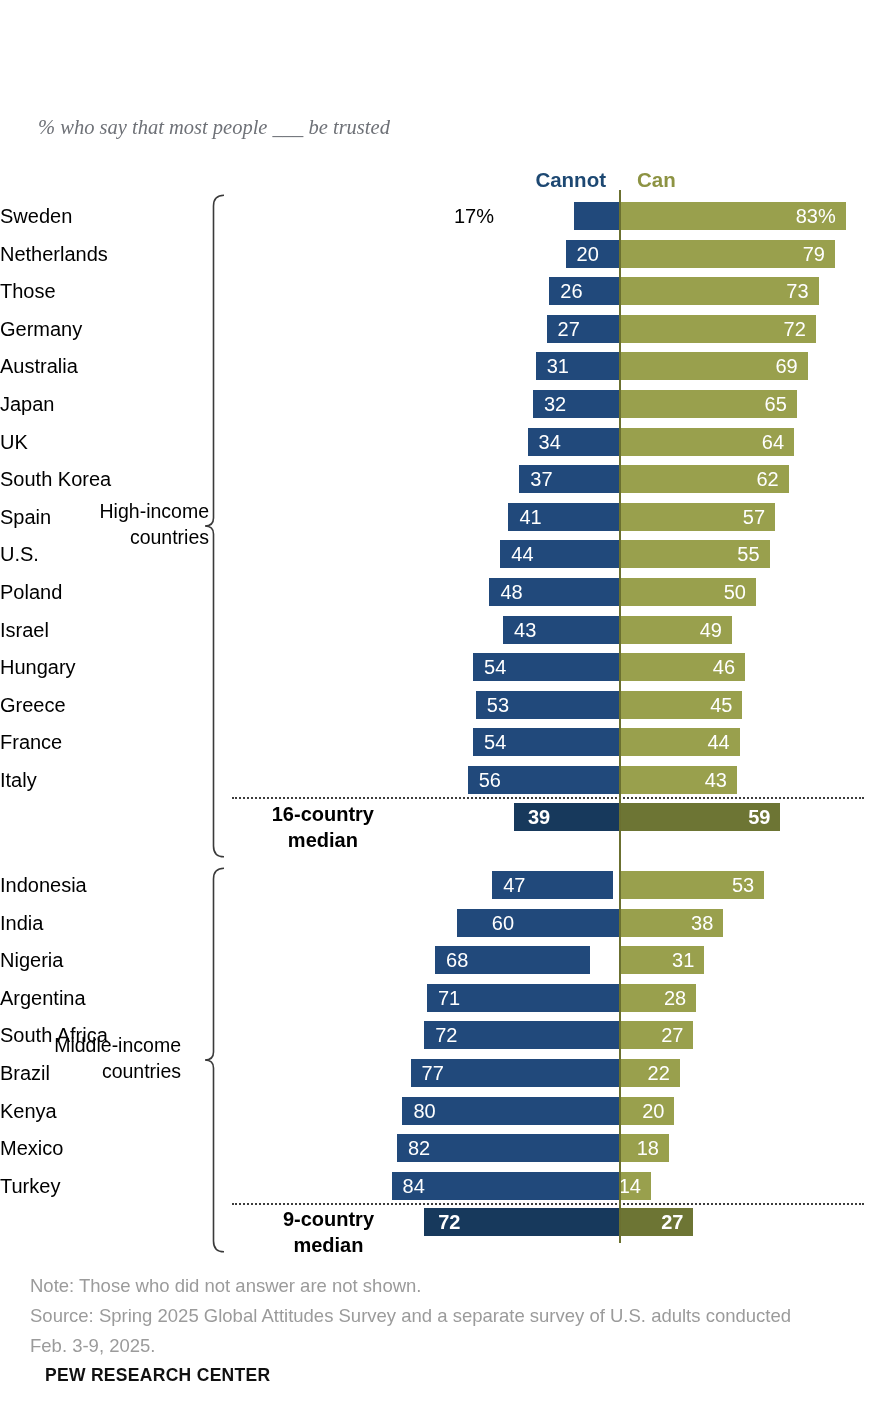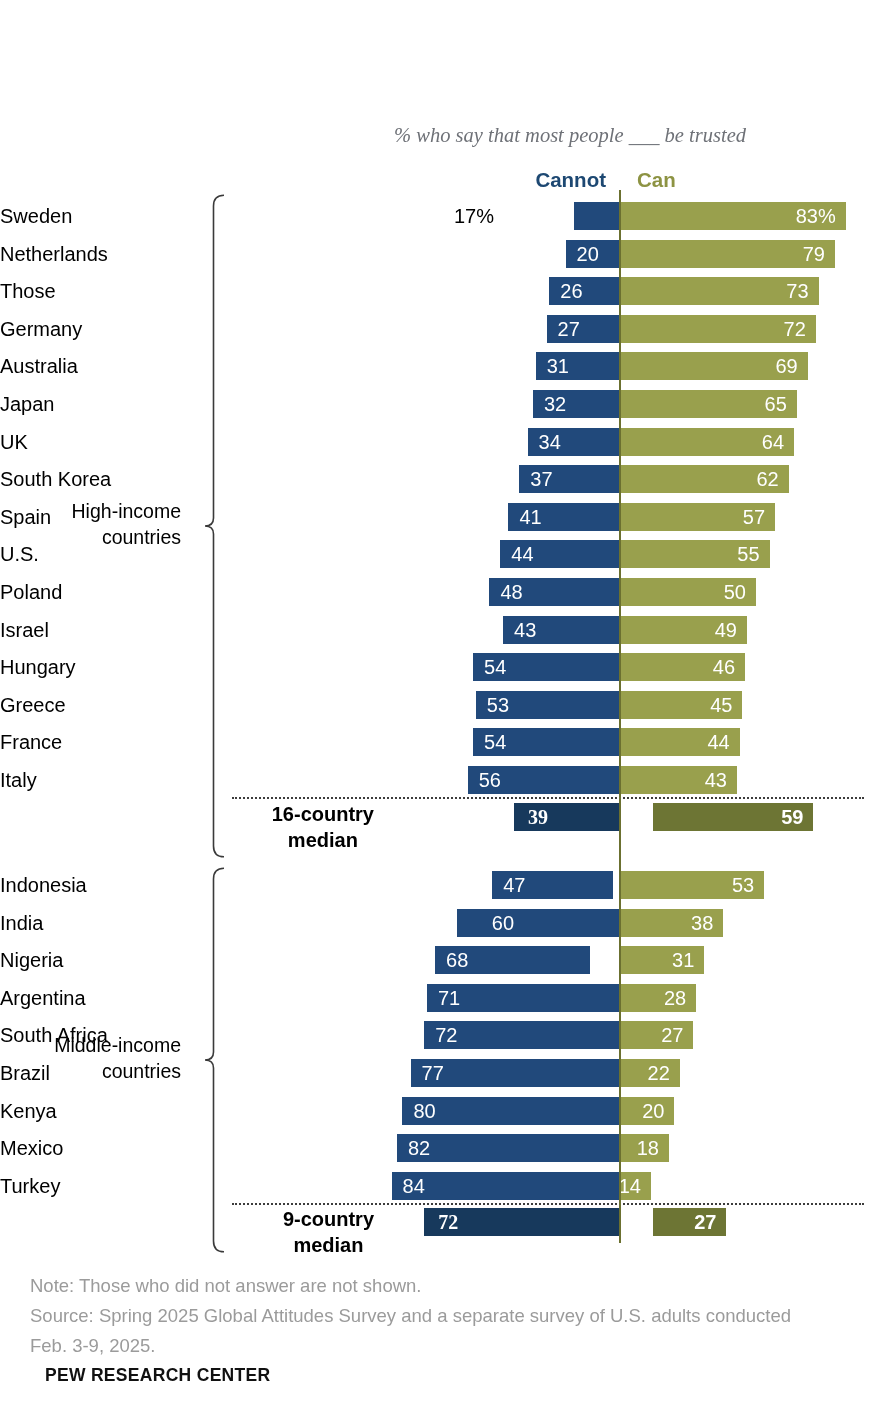--- a/index.html
+++ b/index.html
@@ -6,64 +6,64 @@
   .page{
     position:relative;width:896px;height:1414px;background:#fff;overflow:hidden;
     font-family:"Liberation Sans", sans-serif;color:#000;
   }
   
   #title{
     position:absolute;left:30px;top:20px;width:824px;margin:0;
     font-size:27.5px;line-height:40px;font-weight:700;color:#000;
   }
   #subtitle{
-    position:absolute;left:30px;top:108px;width:700px;margin:16px;
+    position:absolute;left:30px;top:108px;width:700px;margin:8px;
     font-family:"Liberation Serif", serif;font-style:italic;
-    font-size:20.5px;color:#6e7177;text-align:right;
+    font-size:20.5px;color:#6e7177;
   }
   
   .leg{position:absolute;top:168px;font-size:20.5px;font-weight:700;}
   #legend-cannot{left:430px;width:176px;text-align:right;color:var(--legend-cannot);}
   #legend-can{left:637px;color:var(--legend-can);}
   
   #chart{position:absolute;left:0;top:0;width:896px;height:1414px;}
   #axis{position:absolute;left:619px;top:190px;width:2.4px;height:1053px;background:var(--axis);z-index:6;}
   .country-label{
     position:absolute;left:0;width:366px;text-align:left;
     font-size:20px;line-height:28px;color:#000;z-index:2;
   }
   .bar{position:absolute;height:28px;z-index:2;}
   .bar.cannot{background:var(--bar-cannot);}
   .bar.can{background:var(--bar-can);}
   .bar.med-cannot{background:var(--median-cannot);}
-  .bar.med-can{background:var(--median-can);margin-left:33px;}
+  .bar.med-can{background:var(--median-can);}
   .val{
     position:absolute;top:0;height:28px;line-height:28px;
     font-size:20px;color:#fff;white-space:nowrap;
   }
   .val.in-cannot{left:11px;}
   .val.in-can{right:10px;}
   .bar.med-cannot .val,.bar.med-can .val{font-weight:700;}
-  .bar.med-cannot .val{left:14px;font-family:Liberation Serif, serif;}
+  .bar.med-cannot .val{left:14px;}
   .outside-val{
     position:absolute;left:377px;width:117px;text-align:right;
     font-size:20px;line-height:28px;color:#000;z-index:3;
   }
   .dotted{position:absolute;left:232px;width:632px;height:0;border-top:2px dotted #3c3c3c;z-index:4;}
   #dotted-1{top:797px;}
   #dotted-2{top:1203px;}
   .brace{position:absolute;left:202px;z-index:1;}
   #brace-1{top:194px;}
   #brace-2{top:867px;}
   .grp-label{
     position:absolute;left:0;width:181px;text-align:right;
     font-size:19.5px;line-height:26px;color:#000;
   }
   .grp-label span{display:block;}
-  #grp-label-1{top:498px;}
+  #grp-label-1{top:498px;padding-left:28px;}
   #grp-label-2{top:1032px;}
   .med-label{
     position:absolute;left:0;width:374px;display:flex;justify-content:flex-end;
     font-size:20px;line-height:26px;font-weight:700;color:#000;
   }
   .med-label .inner{text-align:center;}
   .med-label .inner span{display:block;}
   #med-label-1{top:801px;}
   #med-label-2{top:1206px;}
   
@@ -180,21 +180,21 @@
         <div class="bar cannot" style="top: 578px; left: 489.44px; width: 130.56px;">
           <div class="val in-cannot" style="position: absolute;">48</div>
         </div>
         <div class="bar can" style="top: 578px; left: 620px; width: 136px;">
           <div class="val in-can">50</div>
         </div>
         <div class="country-label" style="top: 615.6px;">Israel</div>
         <div class="bar cannot" style="top: 615.6px; left: 503.04px; width: 116.96px;">
           <div class="val in-cannot" style="position: absolute;">43</div>
         </div>
-        <div class="bar can" style="top: 615.6px; left: 620px; width: 127px;">
+        <div class="bar can" style="top: 615.6px; left: 620px; width: 112px;">
           <div class="val in-can">49</div>
         </div>
         <div class="country-label" style="top: 653.2px;">Hungary</div>
         <div class="bar cannot" style="top: 653.2px; left: 473.12px; width: 146.88px;">
           <div class="val in-cannot" style="position: absolute;">54</div>
         </div>
         <div class="bar can" style="top: 653.2px; left: 620px; width: 125.12px;">
           <div class="val in-can">46</div>
         </div>
         <div class="country-label" style="top: 690.8px;">Greece</div>

